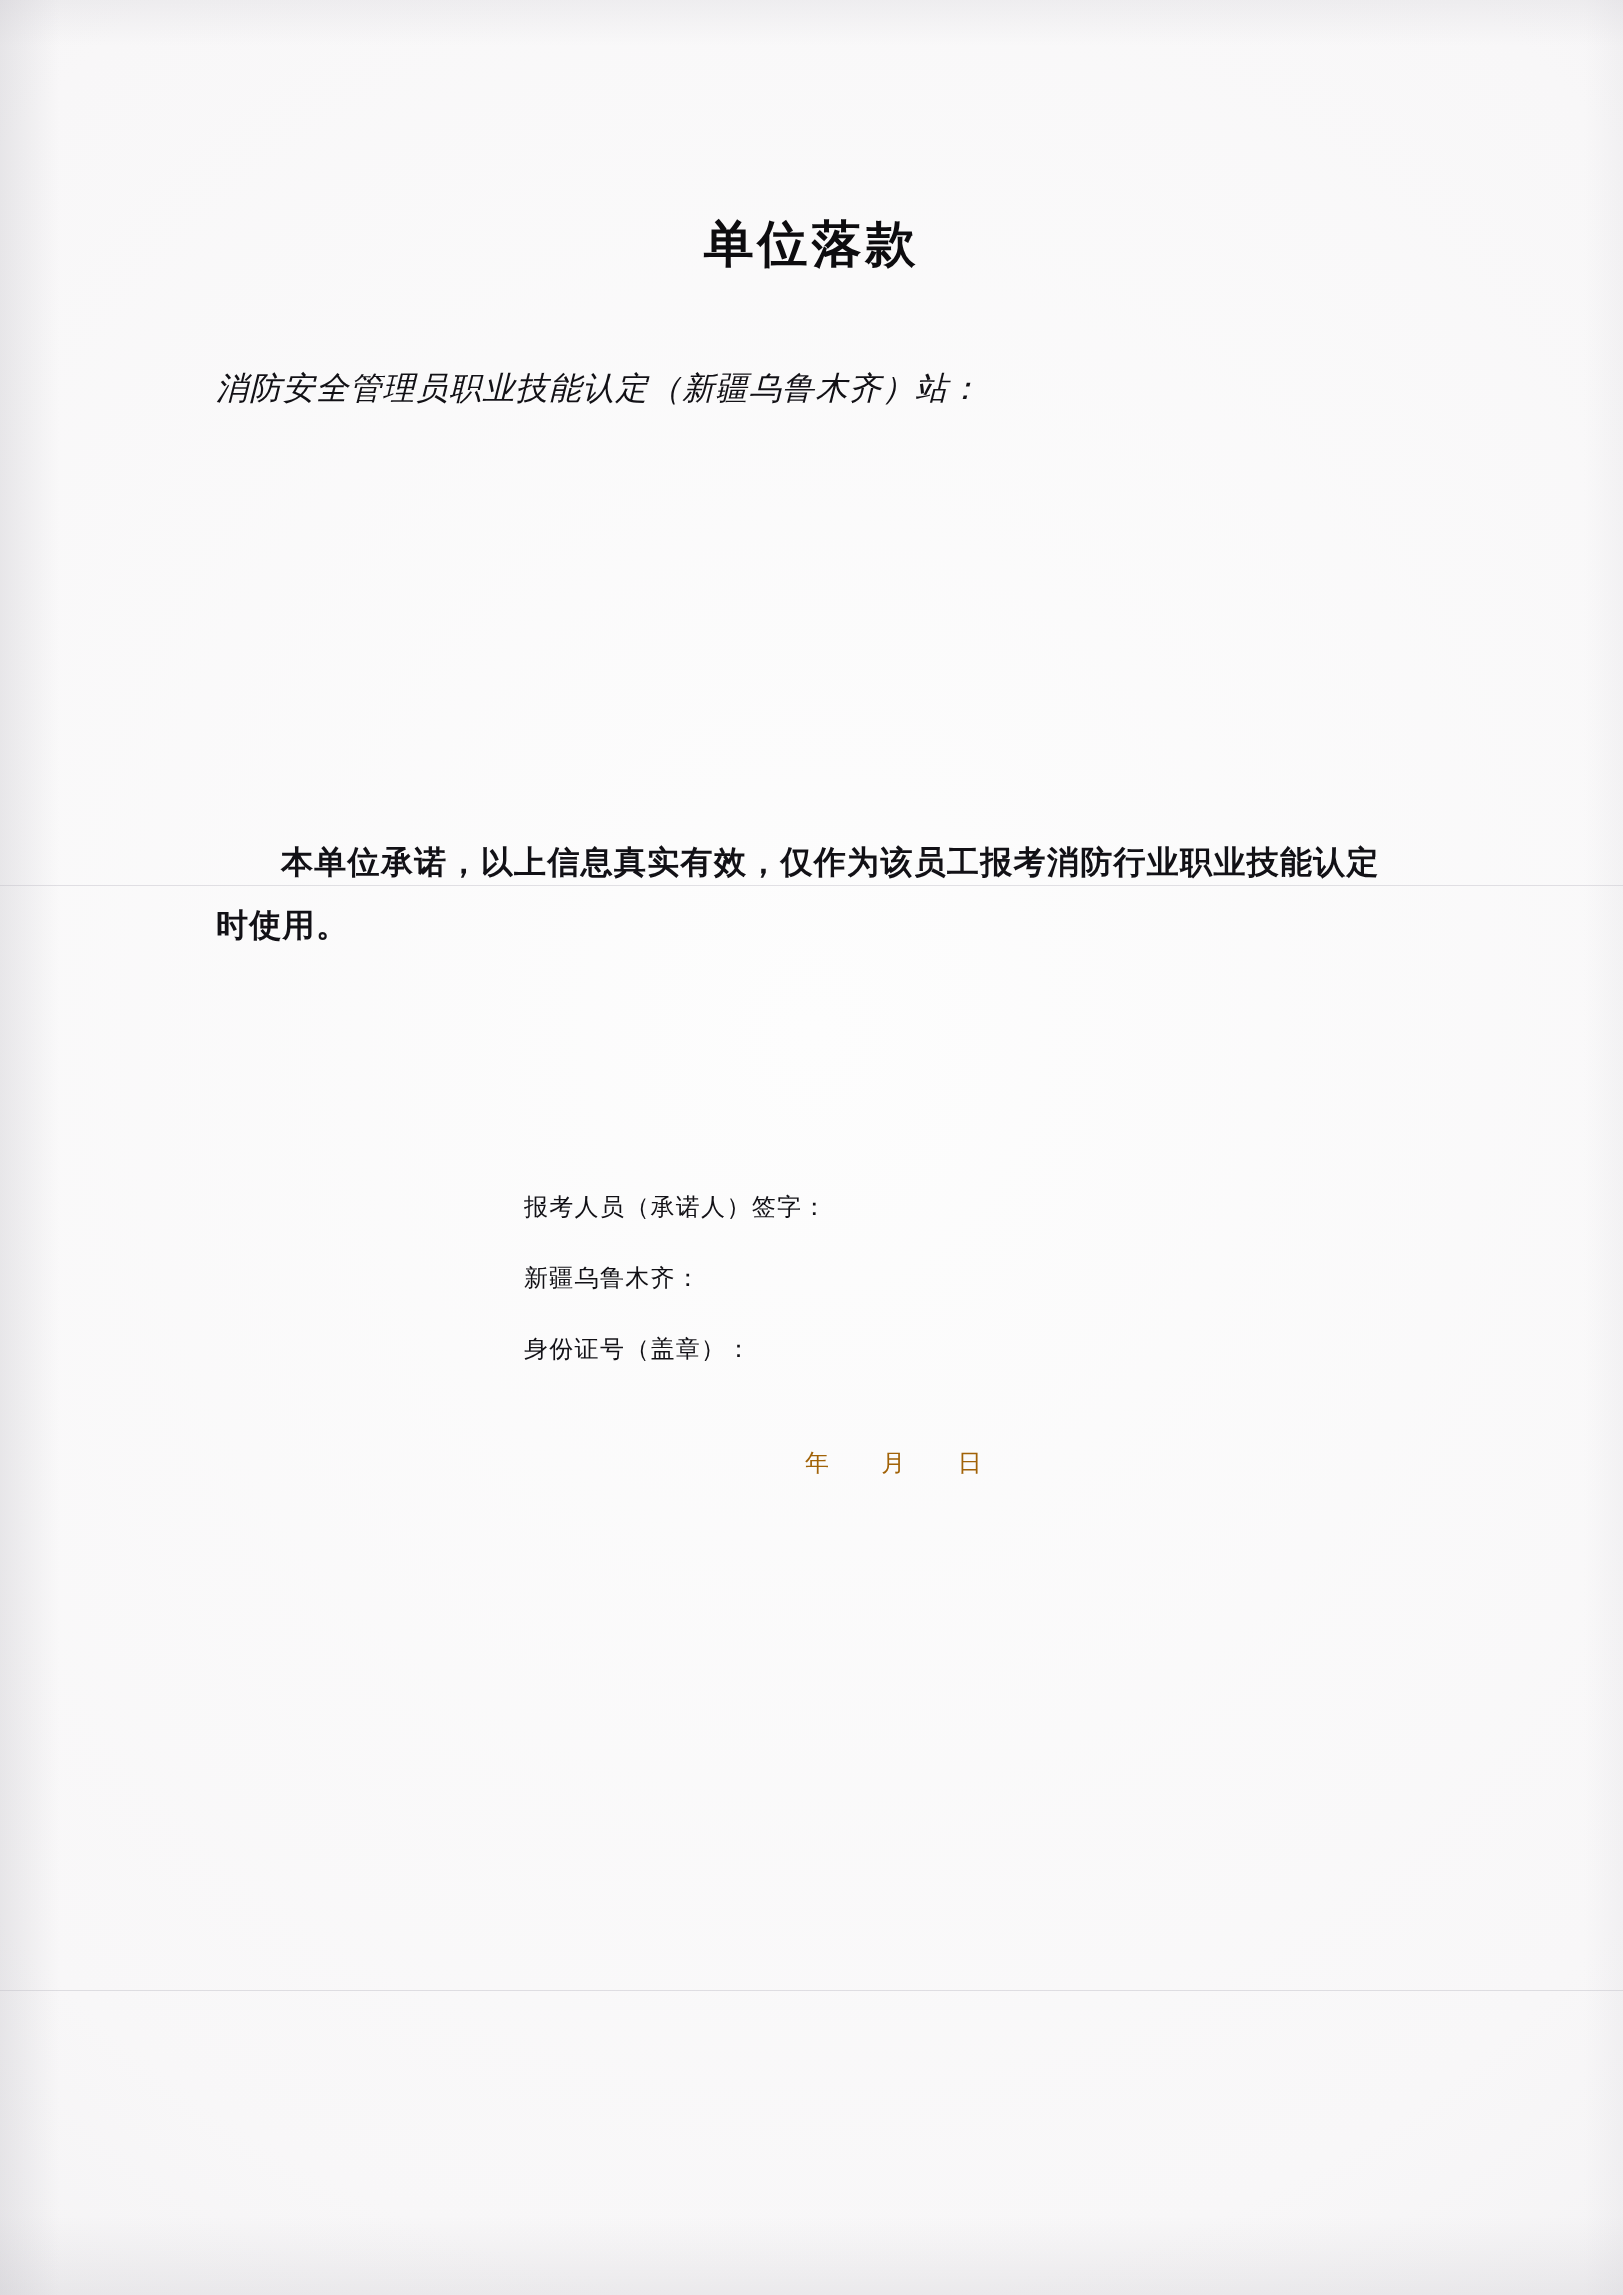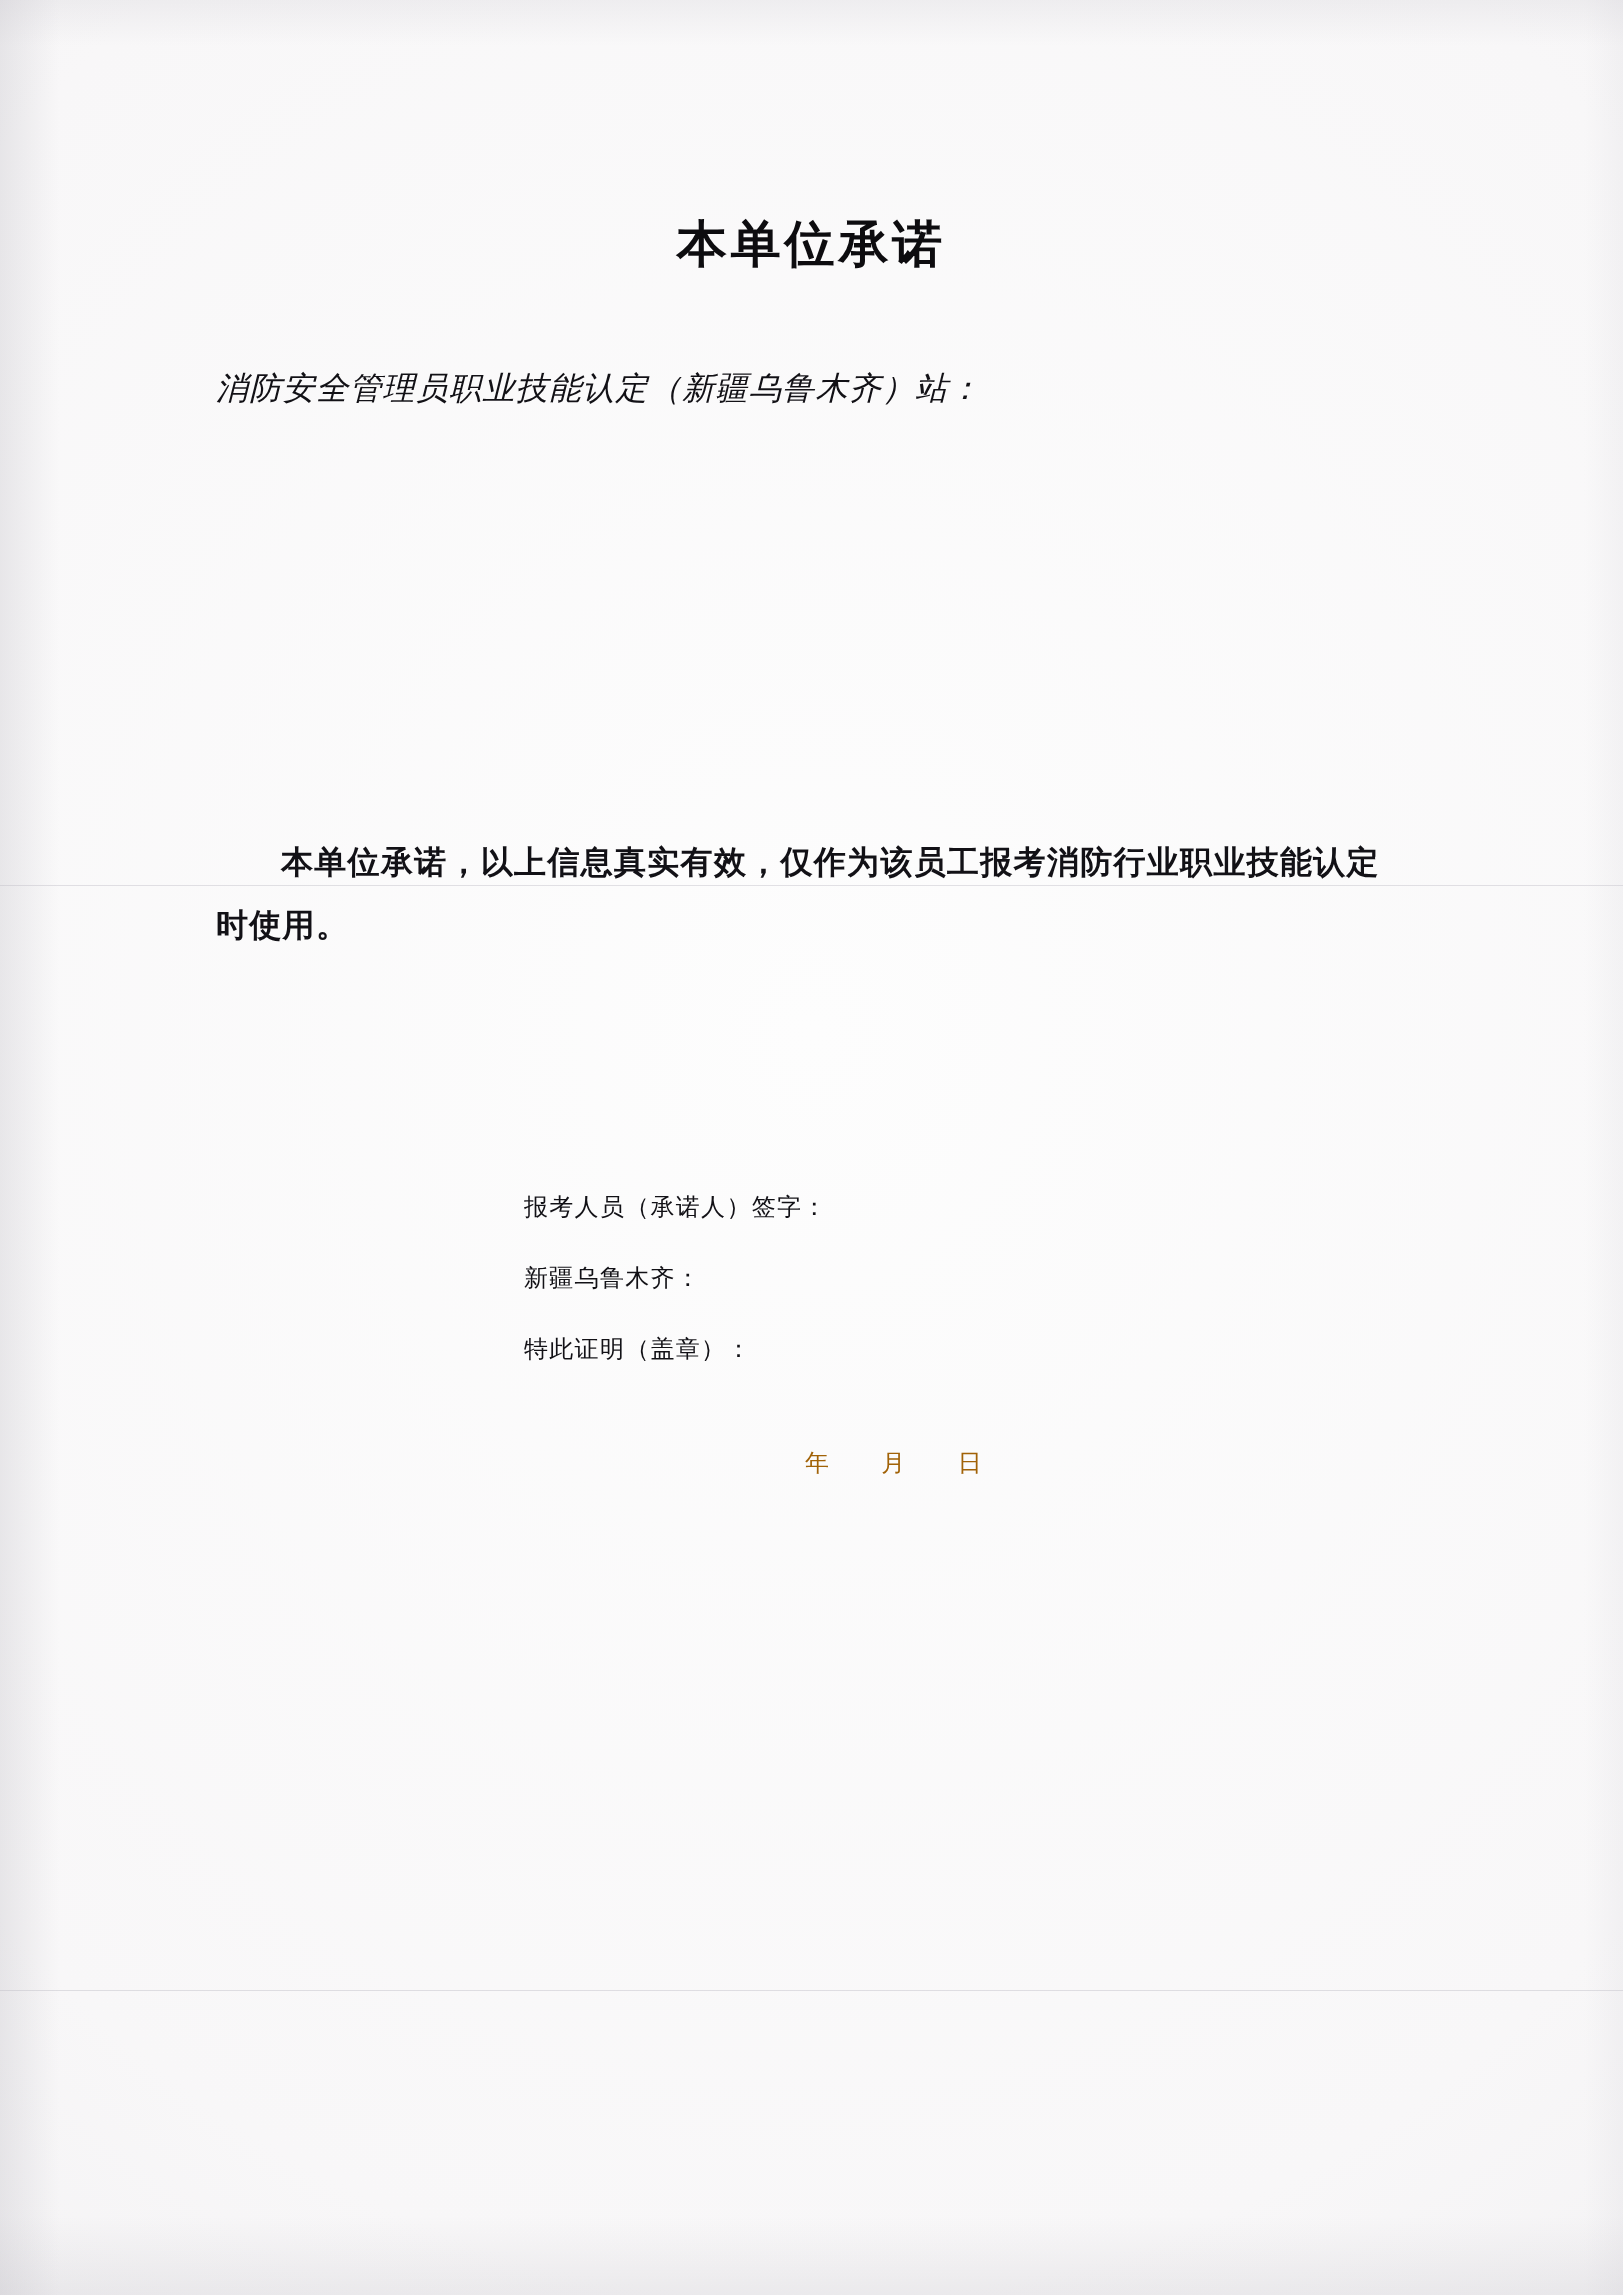--- a/index.html
+++ b/index.html
@@ -149,31 +149,31 @@
 </head>
 <body>
 
 <div id="page">
   <div class="scanline" style="top:885px;"></div>
   <div class="scanline" style="top:1990px;"></div>
 </div>
 
 <div id="content">
 
-  <div class="doc-title">本单位承诺</div>
+  <div class="doc-title">单位落款</div>
 
   <div class="addressee">消防安全管理员职业技能认定（新疆乌鲁木齐）站：</div>
 
 
   <div class="para2">本单位承诺，以上信息真实有效，仅作为该员工报考消防行业职业技能认定时使用。</div>
 
   <div class="sign-block">
     <div>报考人员（承诺人）签字：</div>
     <div>新疆乌鲁木齐：</div>
-    <div>特此证明（盖章）：</div>
+    <div>身份证号（盖章）：</div>
   </div>
 
   <div class="date-line">
     <span>年</span><span class="gap"></span><span>月</span><span class="gap"></span><span>日</span>
   </div>
 
 </div>
 
 
 </body></html>

